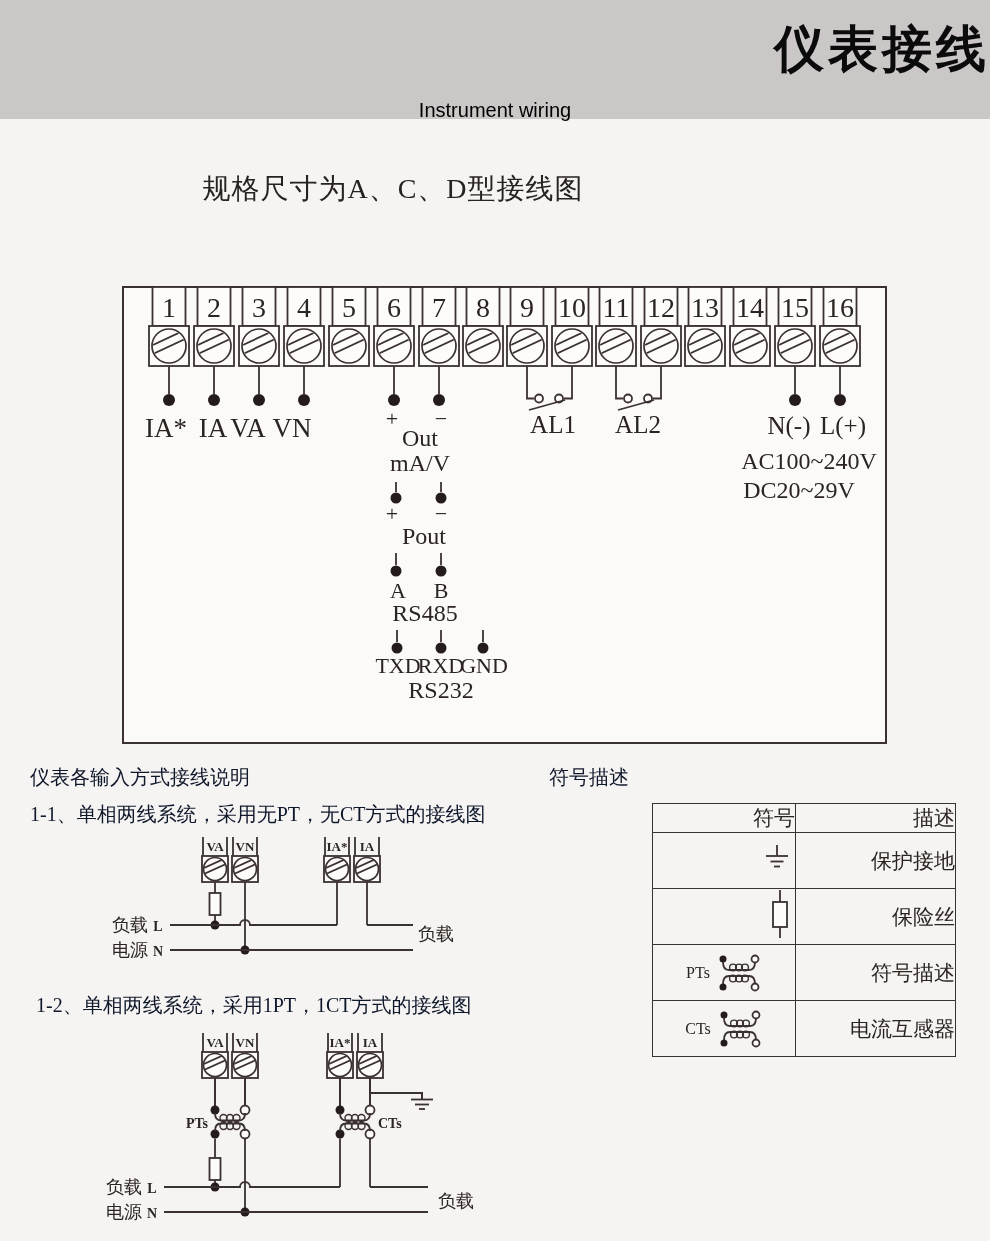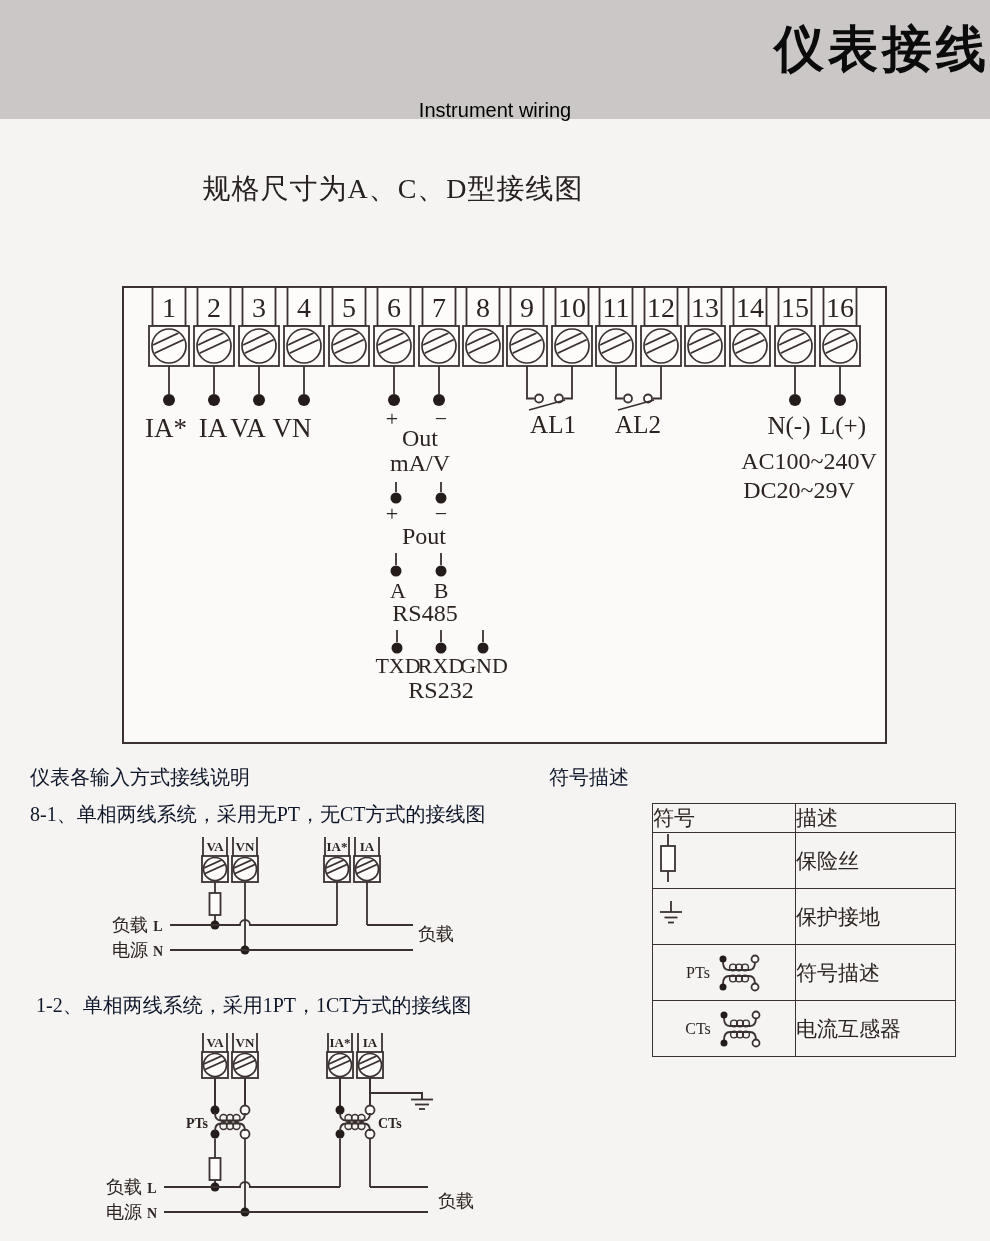--- a/index.html
+++ b/index.html
@@ -35,21 +35,21 @@
   .al{font-size:25px;text-anchor:middle;}
   .tlab{font:bold 13px "Liberation Sans",sans-serif;text-anchor:middle;}
   .cn{font-size:18px;}
   .cnE{font-size:18px;text-anchor:end;}
   .bs{font:bold 14px "Liberation Sans",sans-serif;text-anchor:middle;}
   .prefE{font:bold 14px "Liberation Sans",sans-serif;text-anchor:end;}
   .prefS{font:bold 14px "Liberation Sans",sans-serif;text-anchor:start;}
   
   table.symtab{position:absolute;left:652px;top:803px;width:303px;border-collapse:collapse;
                table-layout:fixed;background:transparent;}
-  table.symtab td,table.symtab th{border:1.6px solid #3a3130;text-align:left;vertical-align:middle;
+  table.symtab td,table.symtab th{border:1.6px solid #3a3130;text-align:right;vertical-align:middle;
                font:21px "Liberation Serif",serif;color:#2c2421;font-weight:normal;padding:0;}
   table.symtab th{height:28px;}
   table.symtab td{height:55px;}
   .symcell{display:flex;align-items:center;justify-content:center;gap:6px;}
   .symcell .pref{font:16px "Liberation Serif",serif;}
 </style>
 </head>
 <body>
 
 <div class="page">
@@ -307,21 +307,21 @@
       <text class="al" x="638" y="193">AL2</text>
       <text class="al" x="789" y="194">N(-)</text>
       <text class="al" x="843" y="194">L(+)</text>
       <text class="med" x="809" y="229">AC100~240V</text>
       <text class="med" x="799" y="258">DC20~29V</text>
     </g>
   </svg>
 
   <div class="sect" id="notes-title">仪表各输入方式接线说明</div>
   <div class="sect" id="symbols-title">符号描述</div>
-  <div class="sect" id="d11-title">8-1、单相两线系统，采用无PT，无CT方式的接线图</div>
+  <div class="sect" id="d11-title">1-1、单相两线系统，采用无PT，无CT方式的接线图</div>
   <div class="sect" id="d12-title">1-2、单相两线系统，采用1PT，1CT方式的接线图</div>
 
   <svg class="diag" style="left:80px;top:832px" width="420" height="140" viewBox="0 0 420 140">
     <defs>
         <clipPath id="cps1">
           <circle cx="0" cy="37" r="11"></circle>
         </clipPath>
       </defs>
     <g transform="translate(135,0)">
         <line x1="-12" y1="5" x2="-12" y2="24"></line>
@@ -509,37 +509,37 @@
         <col style="width:143px">
         <col style="width:160px">
       </colgroup>
     <tbody>
         <tr>
       <th>符号</th>
       <th>描述</th>
     </tr>
     <tr>
       <td>
-        <svg class="diag" style="position:static" width="30" height="48" viewBox="0 0 30 48">
-          <line x1="15" y1="0" x2="15" y2="48"></line>
-              <rect x="8" y="12" width="14" height="25"></rect>
-        </svg>
-      </td>
-      <td>保险丝</td>
-    </tr>
-    <tr>
-      <td>
         <svg class="diag" style="position:static" width="36" height="26" viewBox="0 0 36 26">
           <line x1="18" y1="0" x2="18" y2="11"></line>
           <line x1="7" y1="11" x2="29" y2="11"></line>
               <line x1="11.5" y1="16.5" x2="24.5" y2="16.5"></line>
               <line x1="15" y1="21.5" x2="21" y2="21.5"></line>
         </svg>
       </td>
       <td>保护接地</td>
+    </tr>
+    <tr>
+      <td>
+        <svg class="diag" style="position:static" width="30" height="48" viewBox="0 0 30 48">
+          <line x1="15" y1="0" x2="15" y2="48"></line>
+              <rect x="8" y="12" width="14" height="25"></rect>
+        </svg>
+      </td>
+      <td>保险丝</td>
     </tr>
     <tr>
       <td>
         <div class="symcell">
           <span class="pref">PTs</span>
           <svg class="diag" style="position:static" width="46" height="42" viewBox="0 0 46 42">
             <circle class="dot" cx="7" cy="7" r="3.5"></circle>
                 <circle class="dot" cx="7" cy="35" r="3.5"></circle>
             <circle class="oc" cx="39" cy="7" r="3.5"></circle>
                 <circle class="oc" cx="39" cy="35" r="3.5"></circle>

